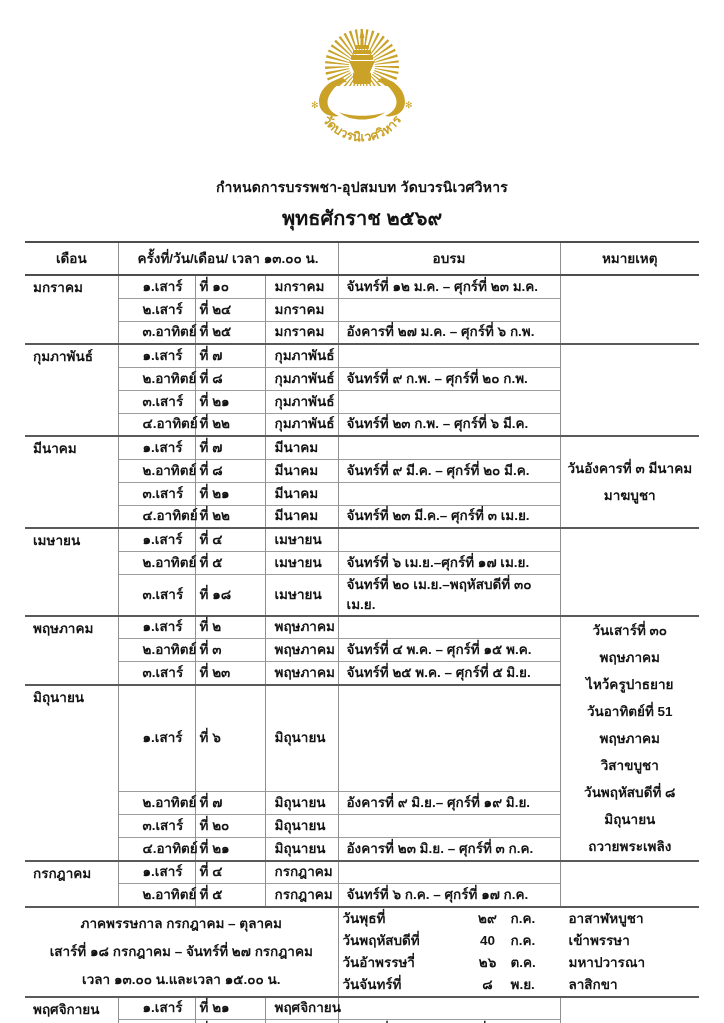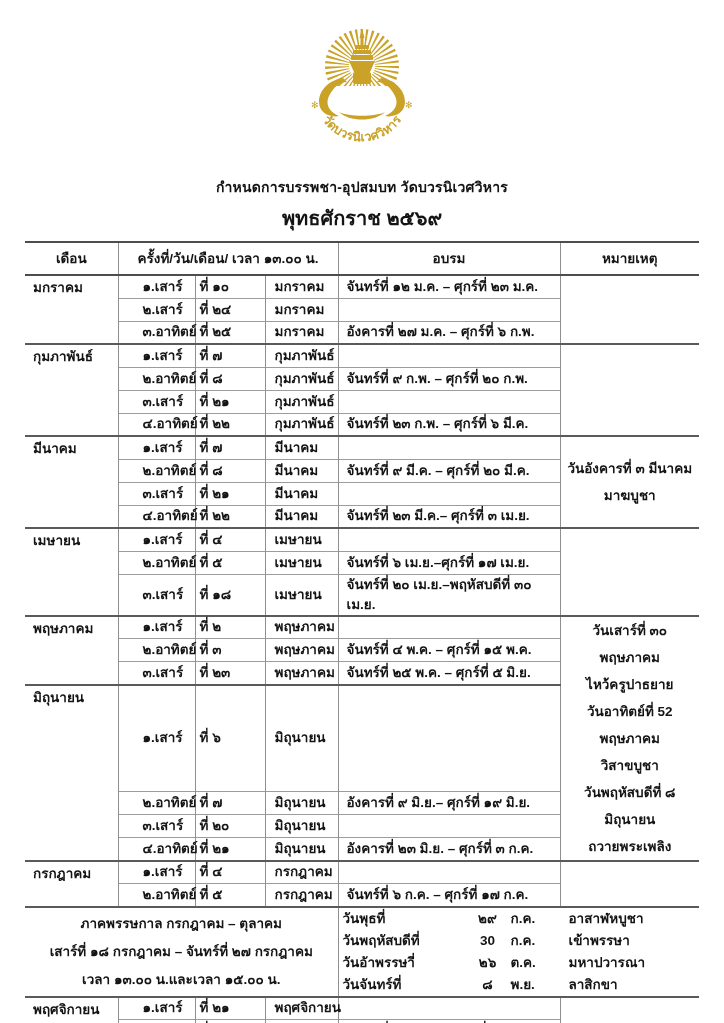--- a/index.html
+++ b/index.html
@@ -196,21 +196,21 @@
         </tr>
         <tr class="group-start">
           <td class="c1" rowspan="3">พฤษภาคม</td>
           <td class="c2 vline">๑.เสาร์</td>
           <td class="c3 vline">ที่ ๒</td>
           <td class="c4 vline">พฤษภาคม</td>
           <td class="c5 vline"></td>
           <td class="c6 vline" rowspan="7">
             <div class="remark-line">วันเสาร์ที่ ๓๐ พฤษภาคม</div>
             <div class="remark-line">ไหว้ครูปาธยาย</div>
-            <div class="remark-line">วันอาทิตย์ที่ 52 พฤษภาคม</div>
+            <div class="remark-line">วันอาทิตย์ที่ 51 พฤษภาคม</div>
             <div class="remark-line">วิสาขบูชา</div>
             <div class="remark-line">วันพฤหัสบดีที่ ๘ มิถุนายน</div>
             <div class="remark-line">ถวายพระเพลิง</div>
           </td>
         </tr>
         <tr class="">
           <td class="c2 vline">๒.อาทิตย์</td>
           <td class="c3 vline">ที่ ๓</td>
           <td class="c4 vline">พฤษภาคม</td>
           <td class="c5 vline">จันทร์ที่ ๔ พ.ค. – ศุกร์ที่ ๑๕ พ.ค.</td>
@@ -268,21 +268,21 @@
           </td>
           <td class="rains-right vline" colspan="2">
             <div class="rains-event">
               <span class="ev-day">วันพุธที่</span>
               <span class="ev-num">๒๙</span>
               <span class="ev-mon">ก.ค.</span>
               <span class="ev-name">อาสาฬหบูชา</span>
             </div>
             <div class="rains-event">
               <span class="ev-day">วันพฤหัสบดีที่</span>
-              <span class="ev-num">30</span>
+              <span class="ev-num">40</span>
               <span class="ev-mon">ก.ค.</span>
               <span class="ev-name">เข้าพรรษา</span>
             </div>
             <div class="rains-event">
               <span class="ev-day">วันอัาพรรษาี่</span>
               <span class="ev-num">๒๖</span>
               <span class="ev-mon">ต.ค.</span>
               <span class="ev-name">มหาปวารณา</span>
             </div>
             <div class="rains-event">

